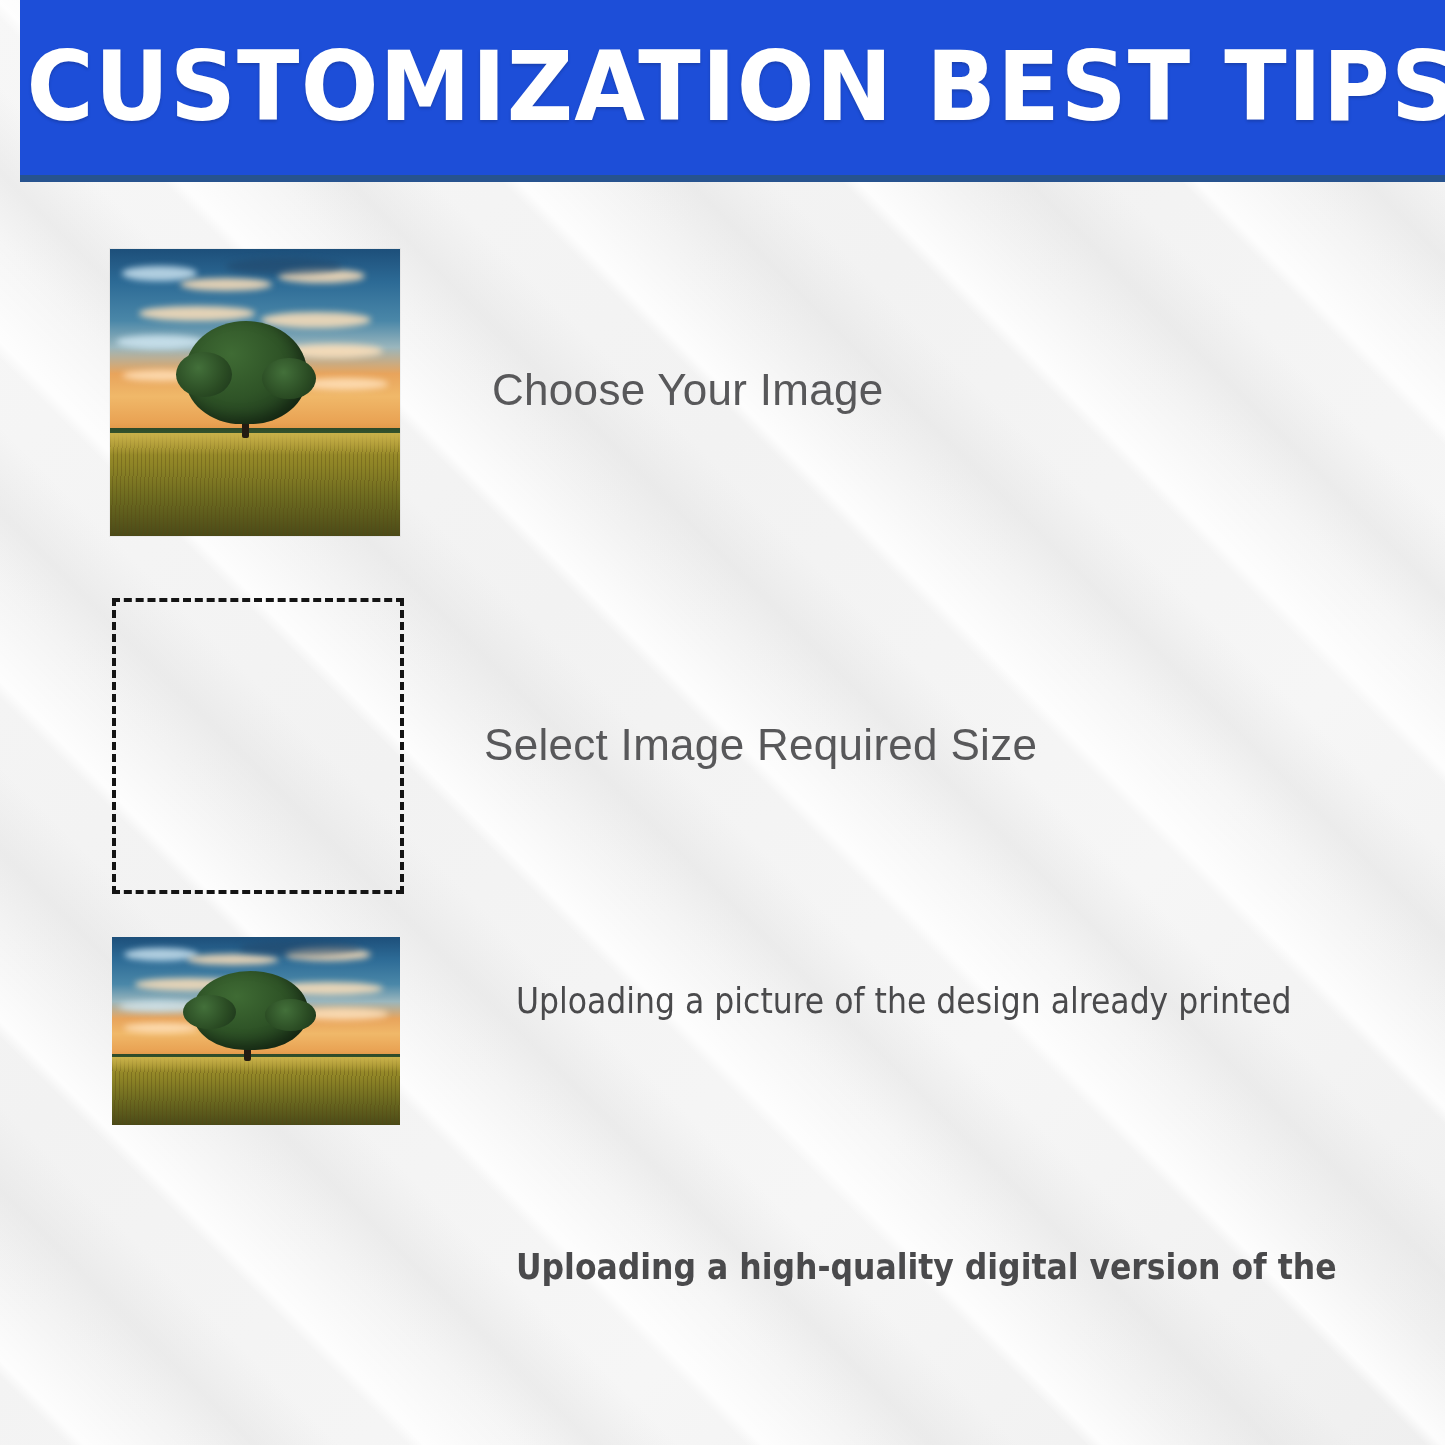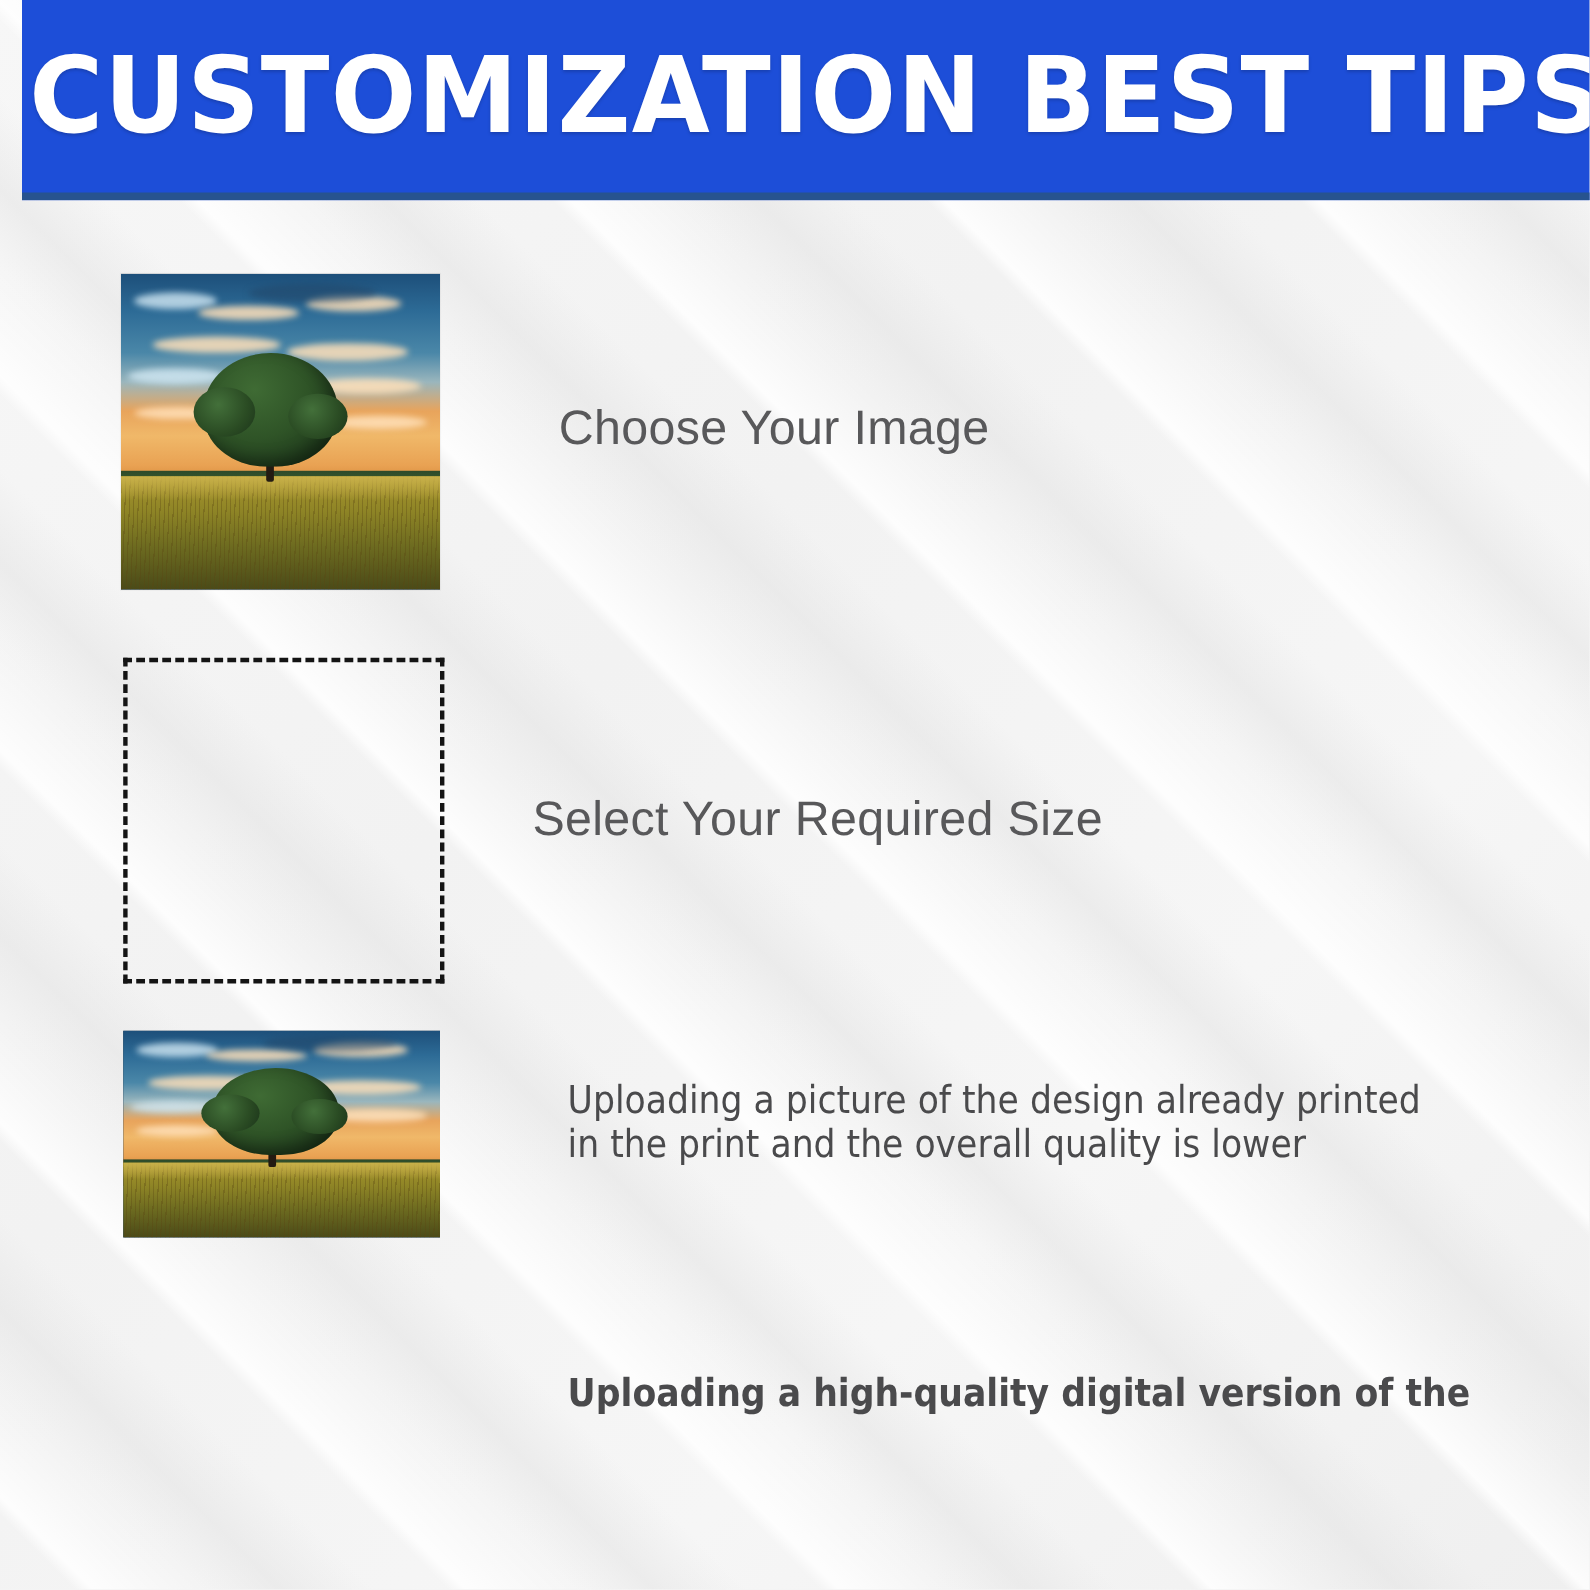--- a/index.html
+++ b/index.html
@@ -157,21 +157,21 @@
   <div class="cloud" style="left:4%;top:42%;width:28%;height:4%;"></div>
   <div class="cloud" style="left:66%;top:45%;width:30%;height:4%;"></div>
 
   <div class="horizon" style="top:62.5%;height:3.5%;"></div>
   <div class="field"></div>
 
   <div class="trunk" style="left:45.5%;top:52%;width:2.6%;height:14%;"></div>
   <div class="canopy" style="left:26%;top:25%;width:42%;height:36%;"></div>
 </div>
 
-<div class="label-lg" style="left:508px;top:365px;">Choose Your Image</div>
+<div class="label-lg" style="left:492px;top:365px;">Choose Your Image</div>
 
 <div class="crop-box" style="left:112px;top:598px;width:284px;height:288px;"></div>
 
 <div class="row photo" style="left:112px;top:650px;width:288px;height:188px;">
   <div class="sky"></div>
 
   <div class="cloud b" style="left:4%;top:6%;width:26%;height:7%;"></div>
   <div class="cloud" style="left:26%;top:9%;width:32%;height:6%;"></div>
   <div class="cloud" style="left:60%;top:6%;width:30%;height:7%;"></div>
   <div class="cloud d" style="left:44%;top:2%;width:42%;height:8%;"></div>
@@ -181,22 +181,21 @@
   <div class="cloud" style="left:64%;top:38%;width:32%;height:6%;"></div>
   <div class="cloud" style="left:4%;top:46%;width:26%;height:5%;"></div>
 
   <div class="horizon" style="top:62%;height:4.5%;"></div>
   <div class="field"></div>
 
   <div class="trunk" style="left:46%;top:52%;width:2.4%;height:14%;"></div>
   <div class="canopy" style="left:28%;top:18%;width:40%;height:42%;"></div>
 </div>
 
-<div class="label-lg" style="left:484px;top:720px;">Select Your Required Size</div>
+<div class="label-lg" style="left:484px;top:720px;">Select Image Required Size</div>
 
 <div class="para" style="left:516px;top:982px;">
   <div>Uploading a picture of the design already printed</div>
-  <div>in the print and the overall quality is lower</div>
 </div>
 
 <div class="para" style="left:516px;top:1248px;font-weight:bold;">
   <div>Uploading a high-quality digital version of the</div>
 </div>
 
 </body></html>

